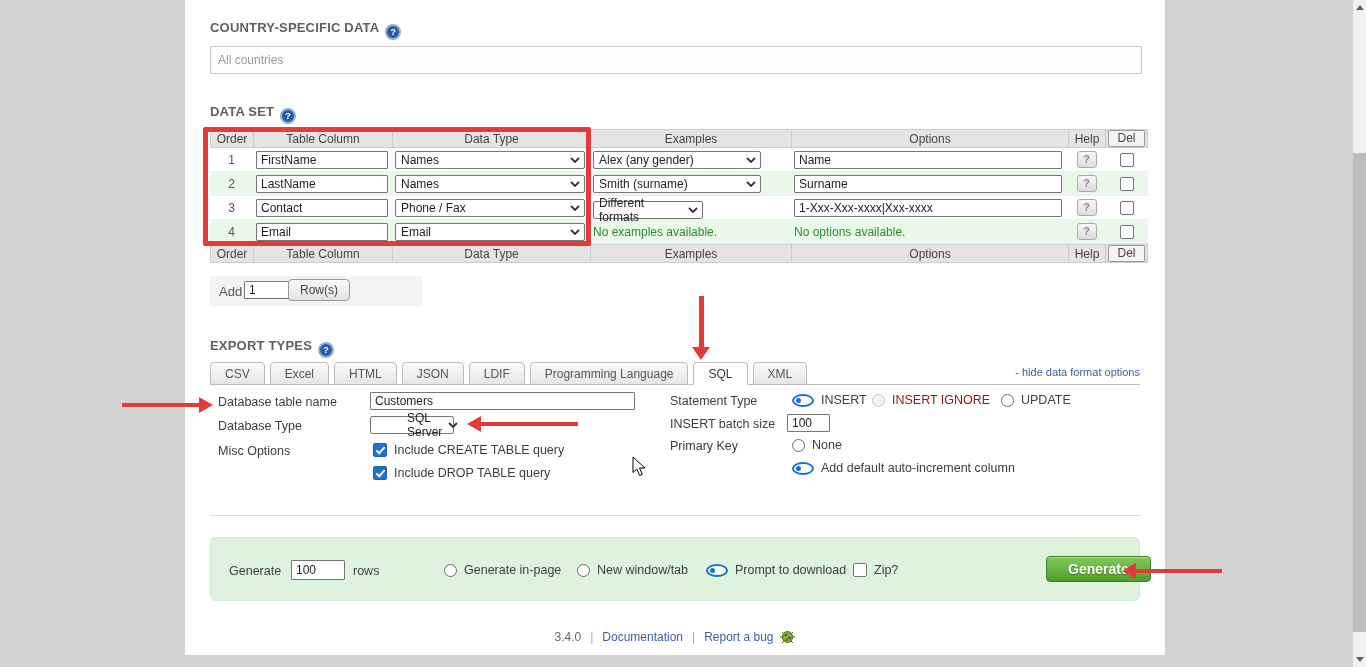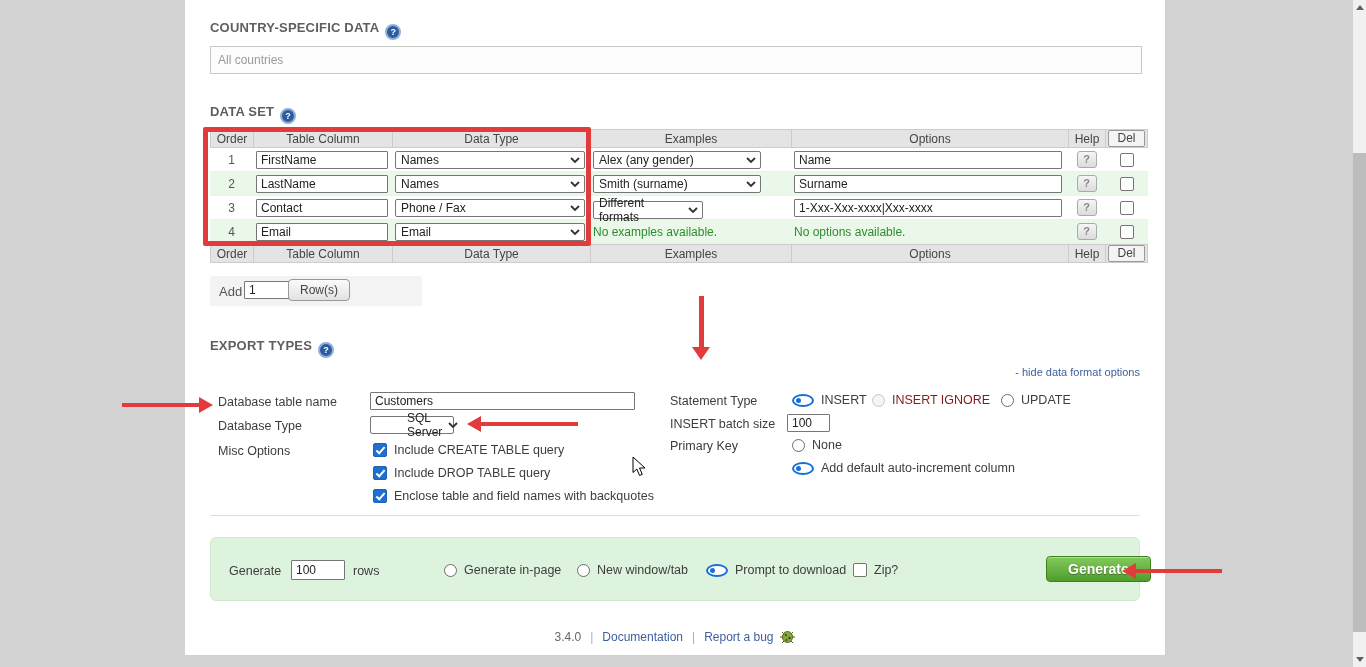--- a/index.html
+++ b/index.html
@@ -194,42 +194,48 @@
 
     <div class="addrow">
       <span class="lbl">Add</span>
       <input class="txt" value="1" style="">
       <button class="rowsbtn">Row(s)</button>
     </div>
 
     <div class="abs hd" style="left:25px;top:338px;"><span>EXPORT TYPES</span><span class="helpicon">?</span></div>
     <div class="hidelink">- hide data format options</div>
 
+    <div class="tabbar">
+      <span class="tab">CSV</span>
+      <span class="tab">Excel</span>
+      <span class="tab">HTML</span>
+      <span class="tab">JSON</span>
+      <span class="tab">LDIF</span>
+      <span class="tab">Programming Language</span>
+      <span class="tab active">SQL</span>
+      <span class="tab">XML</span>
+    </div>
 
     <div class="flabel" style="left:33px;top:395px;">Database table name</div>
     <input class="txt abs" style="left: 185px; top: 392px; width: 255px;" value="Customers">
     <div class="flabel" style="left:33px;top:419px;">Database Type</div>
     <span class="sel abs" style="left:185px;top:416px;width:84px;padding-left:36px;">
         <span>SQL Server</span>
         <svg class="chev" width="10" height="6">
           <path d="M1,1 L5,5 L9,1" fill="none" stroke="#333" stroke-width="1.8"></path>
         </svg>
       </span>
     <div class="flabel" style="left:33px;top:444px;">Misc Options</div>
     <div class="ckrow" style="left:188px;top:443px;">
         <span class="cb checked"></span>
         <span>Include CREATE TABLE query</span>
       </div>
     <div class="ckrow" style="left:188px;top:466px;">
         <span class="cb checked"></span>
         <span>Include DROP TABLE query</span>
-      </div>
-    <div class="ckrow" style="left:188px;top:489px;">
-        <span class="cb checked"></span>
-        <span>Enclose table and field names with backquotes</span>
       </div>
 
     <div class="flabel" style="left:485px;top:394px;">Statement Type</div>
     <div class="ckrow" style="left:607px;top:393px;">
         <span class="radio sel"></span>
         <span>INSERT</span>
       </div>
     <div class="ckrow dimtext" style="left:687px;top:393px;">
         <span class="radio disabled"></span>
         <span>INSERT IGNORE</span>

